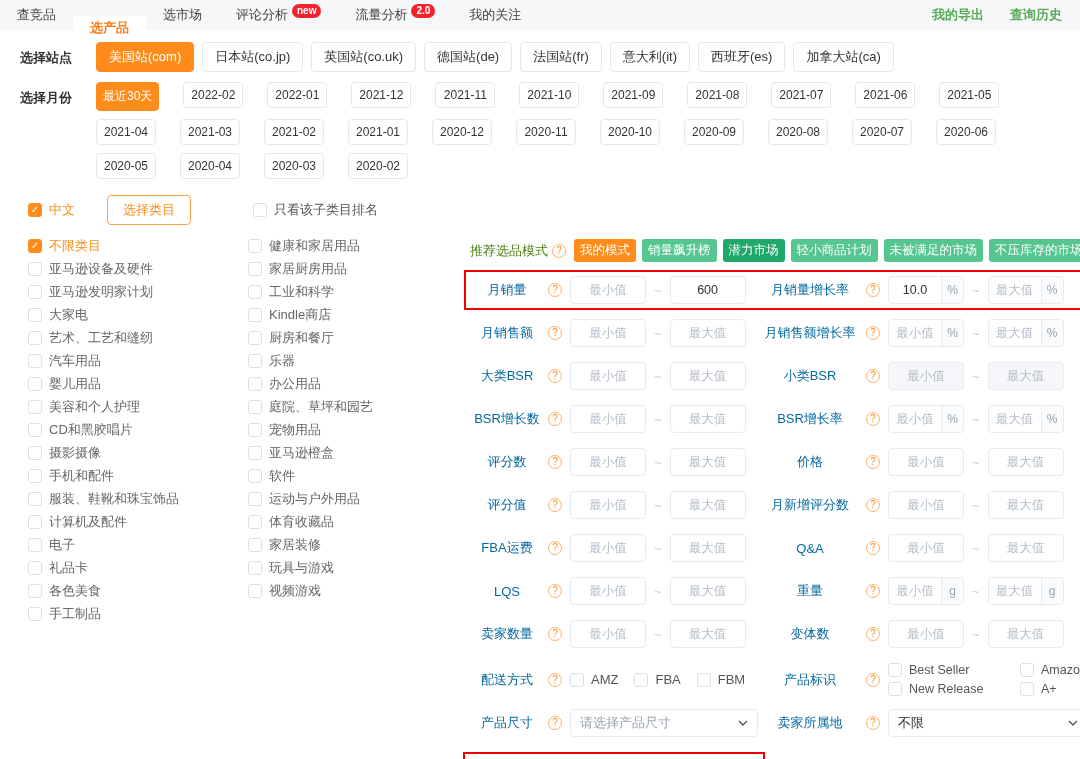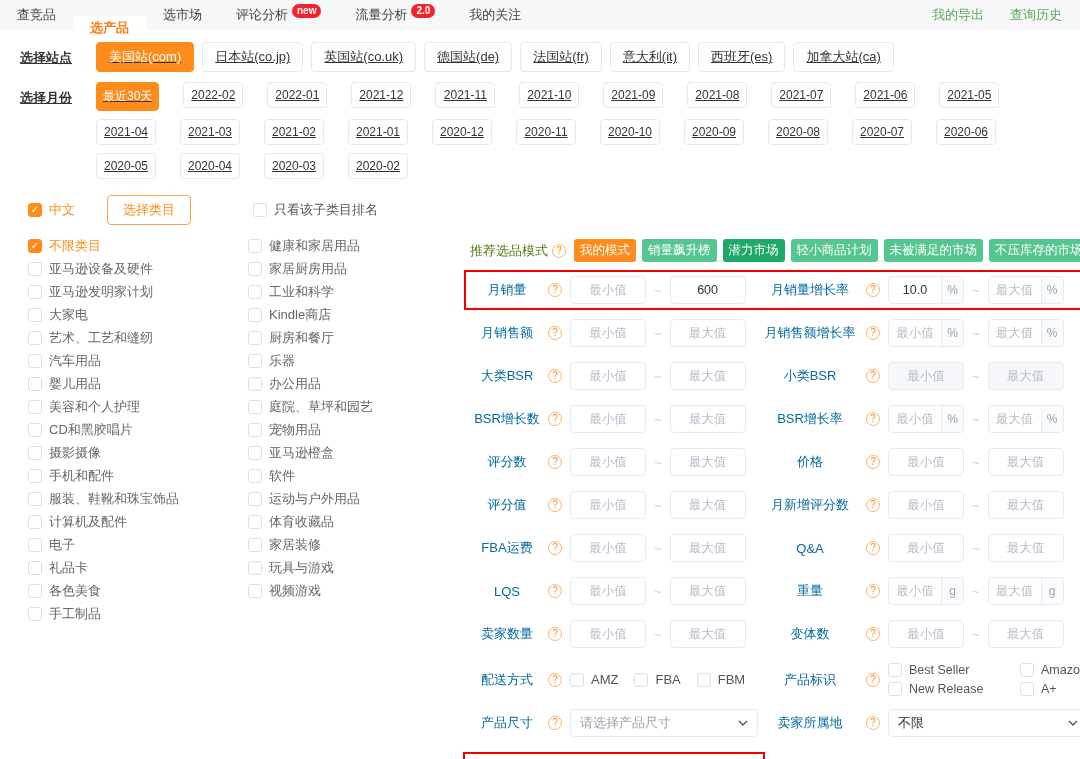--- a/index.html
+++ b/index.html
@@ -6,25 +6,25 @@
   html,body { width:1080px; height:759px; overflow:hidden; background:#fff;
     font-family:"Liberation Sans","DejaVu Sans",sans-serif; font-size:13px; color:#333; }
 
   
   .header { display:flex; align-items:stretch; height:30px; background:#f6f7f9; font-size:13px; }
   .tab { display:flex; align-items:center; padding:12px 17px; color:#444; cursor:pointer; white-space:nowrap;justify-content:flex-end; }
   .tab.active { background:#fff; color:#ff7a12; font-weight:bold;margin-top:16px; }
   .tab .mini-badge { margin-left:4px; background:#f5222d; color:#fff; font-size:10px; line-height:14px;
     padding:0 5px; border-radius:8px; font-weight:bold; transform:translateY(-4px); }
   .header-links { margin-left:auto; display:flex; align-items:center; gap:26px; padding-right:18px; }
-  .header-links span { color:#58ab58; font-weight:normal; cursor:pointer; }
+  .header-links span { color:#58ab58; font-weight:bold; cursor:pointer; }
 
   
   .content { padding: 12px 20px 0 20px; }
-  .sel-row { display:flex; margin-bottom:10px;text-decoration:underline; }
+  .sel-row { display:flex; margin-bottom:10px; }
   .sel-label { width:76px; flex:none; font-weight:bold; color:#333; padding-top:7px; }
   .pill-list { display:flex; flex-wrap:wrap; gap:24px 8px; align-items:flex-start; }
   .pill { background:#fff; border:1px solid #e7e7e7; border-radius:4px; padding:5px 12px; font-size:13px;
     color:#333; cursor:pointer; font-family:inherit; }
   .pill.active { background:#ff8c1a; border-color:#ff8c1a; color:#fff; }
   .month-list { width:985px; gap:8px 24px; }
   .pill.month { font-size:12px; padding:5px 6px; min-width:60px; text-align:center; }
 
   .opt-row { display:flex; align-items:center; margin:16px 0 14px 8px; }
   .cb { width:14px; height:14px; flex:none; border:1px solid #dcdfe6; border-radius:3px; background:#fff;

